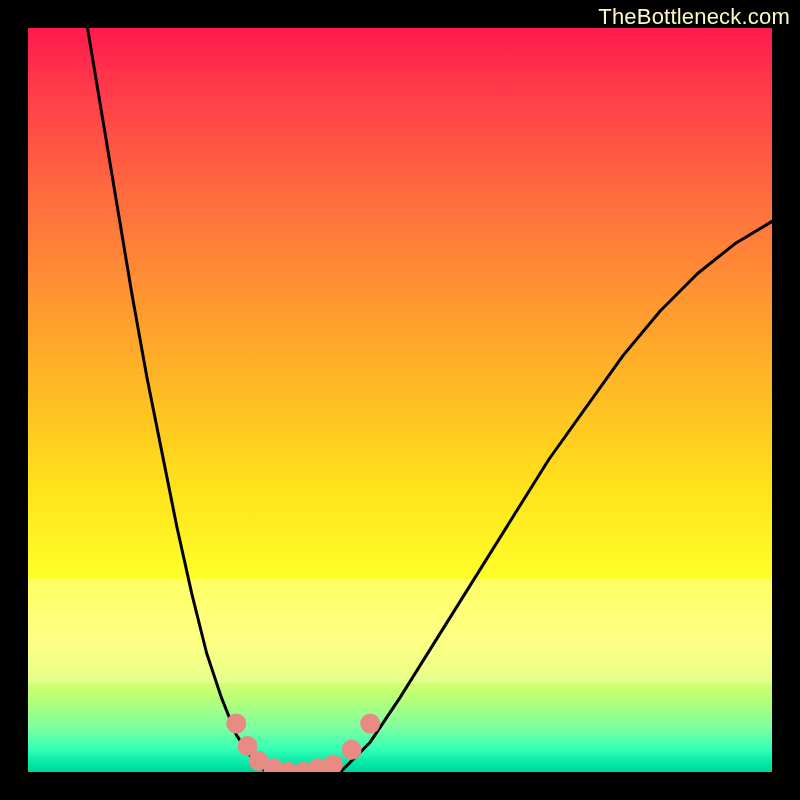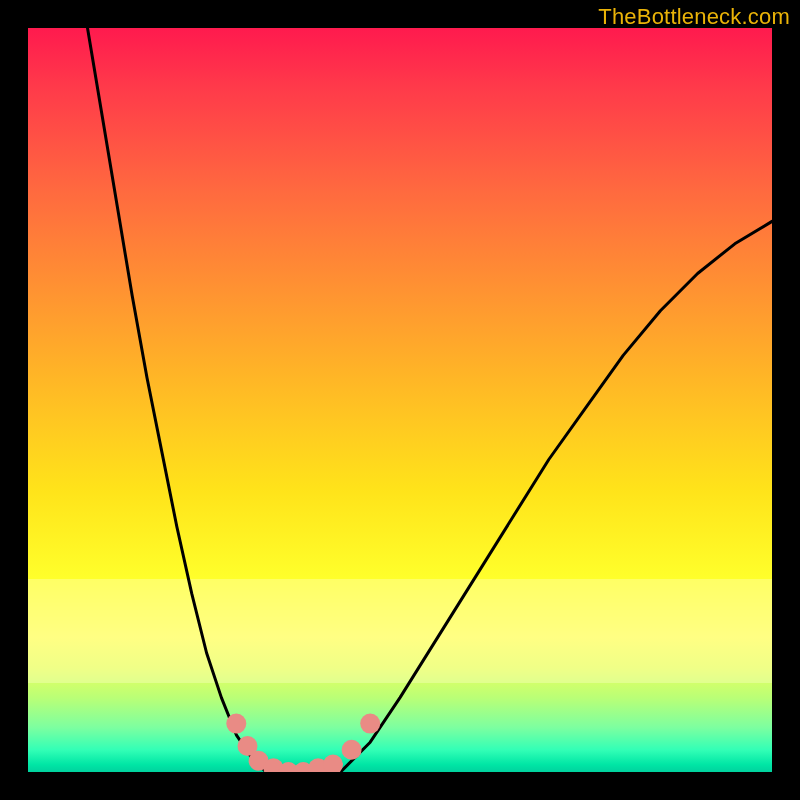--- a/index.html
+++ b/index.html
@@ -46,21 +46,21 @@
     position: absolute;
     left: 0; right: 0;
     top: 74%;
     height: 14%;
     background: rgba(255,255,210,0.35);
   }
   .watermark {
     position: absolute;
     top: 4px;
     right: 10px;
-    color: #eab308;
+    color: #fef9c3;
     font-size: 22px;
     font-weight: 400;
     letter-spacing: 0.2px;
     user-select: none;
   }
   svg.curve {
     position: absolute;
     inset: 0;
   }
 </style>

